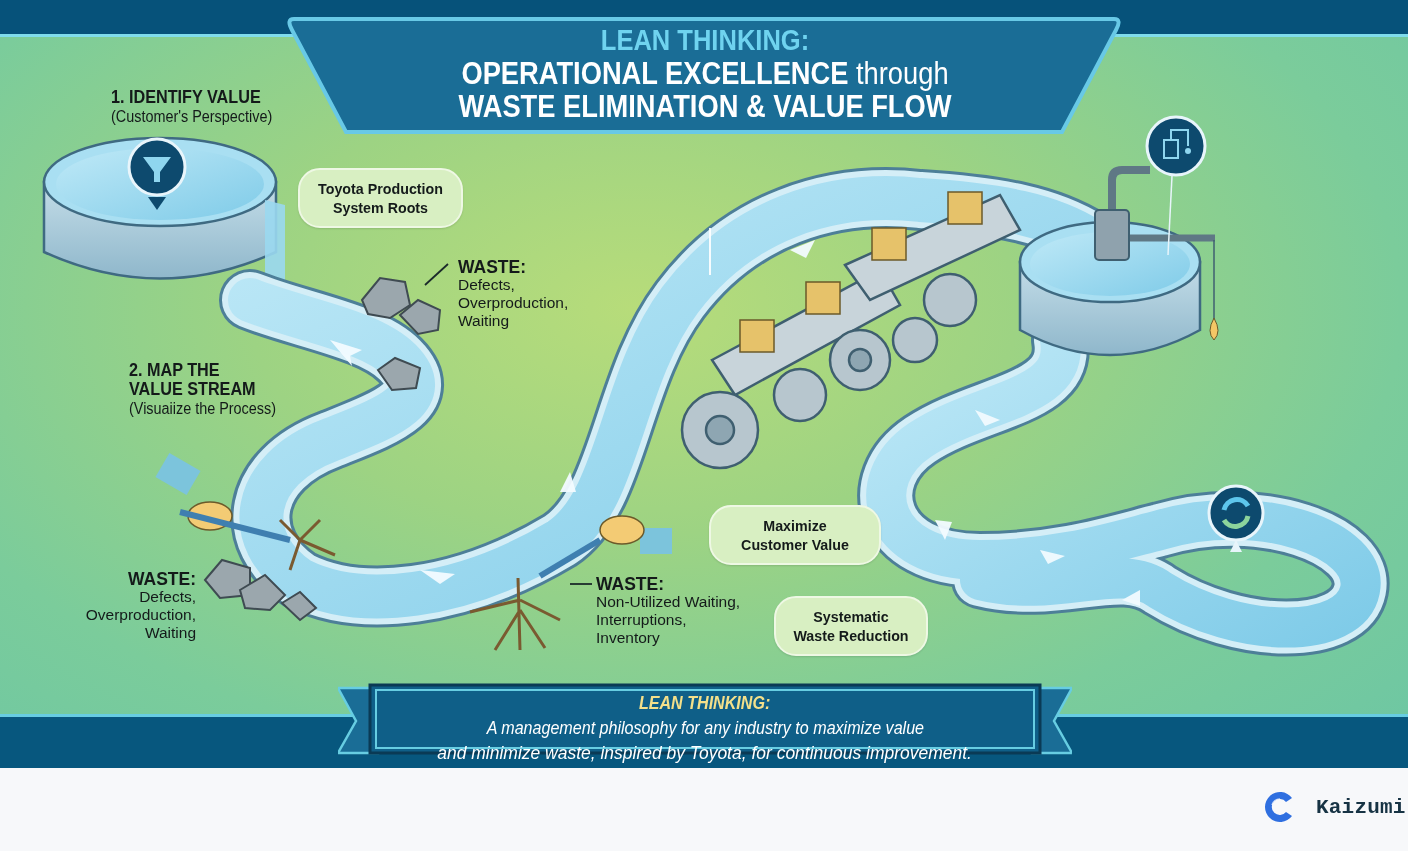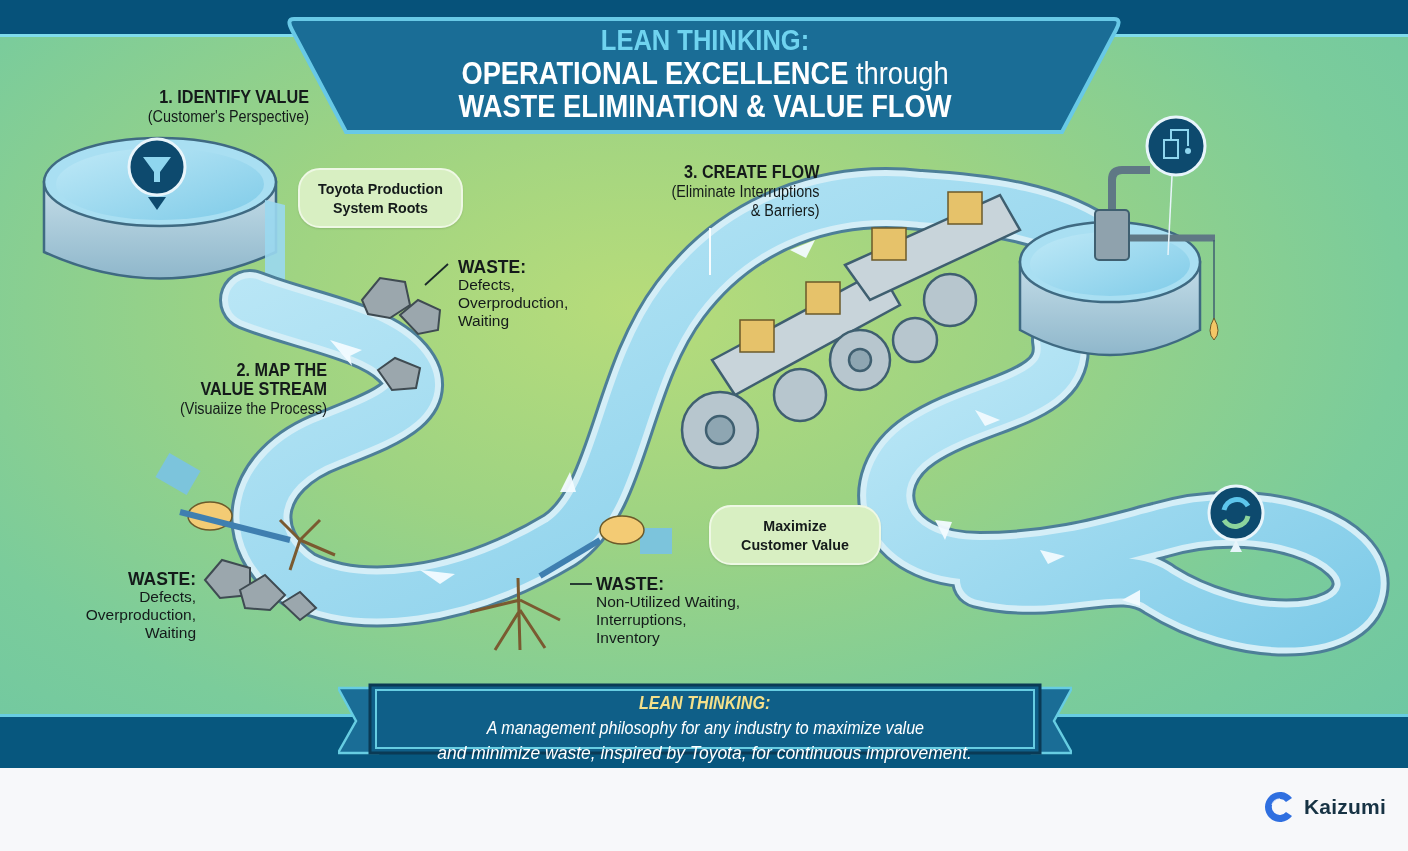--- a/index.html
+++ b/index.html
@@ -7,32 +7,32 @@
   .canvas { position: relative; width: 1408px; height: 768px; overflow: hidden;
     background: radial-gradient(ellipse at 45% 40%, #b7dc7a 0%, #9dd383 35%, #7bcc9b 70%, #6cc6a4 100%); }
   .topbar { position: absolute; left: 0; top: 0; width: 1408px; height: 37px; background: #06527a; border-bottom: 3px solid #7fdcec; }
   .bottombar { position: absolute; left: 0; top: 714px; width: 1408px; height: 54px; background: #07577e; border-top: 3px solid #67cde2; }
   svg.scene { position: absolute; left: 0; top: 0; }
   .title-banner { position: absolute; left: 286px; top: 14px; width: 836px; height: 122px; }
   .title-text { position: absolute; left: 300px; top: 24px; width: 810px; text-align: center; color: #fff; font-weight: bold; line-height: 33px; font-family: "Liberation Sans", sans-serif; }
   .title-line1 { color: #6fd3ef; font-size: 29px; letter-spacing: 0px; transform: scaleX(0.88); display: block; }
   .title-line2, .title-line3 { font-size: 31px; display: block; transform: scaleX(0.88); }
   .title-thin { font-weight: normal; }
-  .label { position: absolute; color: #141a1a; text-align: right; line-height: 19px; font-size: 16px; }
+  .label { position: absolute; color: #141a1a; text-align: left; line-height: 19px; font-size: 16px; }
   .label .h { font-weight: bold; font-size: 18px; display: block; transform: scaleX(0.9); }
   .label .s { display: block; transform: scaleX(0.9); }
   .waste { position: absolute; color: #141a1a; font-size: 15.5px; line-height: 18px; }
   .waste .h { font-weight: bold; font-size: 17.5px; display: block; }
   .bubble { position: absolute; background: #d8efc2; border: 2px solid #eef8e4; border-radius: 22px; color: #141a1a; font-weight: bold; font-size: 15.5px; line-height: 19px; text-align: center; padding: 9px 10px; box-shadow: 0 1px 2px rgba(0,0,0,0.12); }
   .bubble span { display: block; transform: scaleX(0.92); }
   .footer-banner { position: absolute; left: 338px; top: 683px; width: 734px; height: 80px; }
   .footer-text { position: absolute; left: 380px; top: 690px; width: 650px; text-align: center; color: #fff; font-size: 19px; line-height: 25px; font-style: italic; }
   .footer-text .k { color: #f4e08a; font-weight: bold; }
   .footer-text span { transform: scaleX(0.92); display: inline-block; }
-  .brand { position: absolute; left: 1262px; top: 789px; display: flex; align-items: center; gap: 6px; }
+  .brand { position: absolute; left: 1262px; top: 789px; display: flex; align-items: center; gap: 18px; font-family: Liberation Mono, monospace; }
   .brand-name { font-weight: bold; font-size: 21px; color: #173344; letter-spacing: 0.2px; }
 </style>
 </head>
 <body>
 
 <div class="canvas">
   <div class="topbar"></div>
   <div class="bottombar"></div>
 
   <svg class="scene" width="1408" height="768" viewBox="0 0 1408 768">
@@ -164,25 +164,20 @@
 
   <div class="label" style="left:100px; top:88px; width:220px;">
     <span class="h">1. IDENTIFY VALUE</span>
     <span class="s">(Customer's Perspective)</span>
   </div>
   <div class="label" style="left:118px; top:361px; width:220px;">
     <span class="h">2. MAP THE</span>
     <span class="h">VALUE STREAM</span>
     <span class="s">(Visuaiize the Process)</span>
   </div>
-  <div class="label" style="left:620px; top:163px; width:210px;">
-    <span class="h">3. CREATE FLOW</span>
-    <span class="s">(Eliminate Interruptions</span>
-    <span class="s">&amp; Barriers)</span>
-  </div>
 
   <div class="waste" style="left:458px; top:258px;">
     <span class="h">WASTE:</span>
     <span style="display:block">Defects,</span>
     <span style="display:block">Overproduction,</span>
     <span style="display:block">Waiting</span>
   </div>
   <div class="waste" style="left:76px; top:570px; width:120px; text-align:right;">
     <span class="h">WASTE:</span>
     <span style="display:block">Defects,</span>
@@ -197,20 +192,24 @@
   </div>
 
   <div class="bubble" style="left:298px; top:168px; width:165px;">
     <span>Toyota Production</span>
     <span>System Roots</span>
   </div>
   <div class="bubble" style="left:709px; top:505px; width:172px;">
     <span>Maximize</span>
     <span>Customer Value</span>
   </div>
+  <div class="bubble" style="left:774px; top:596px; width:154px;">
+    <span>Systematic</span>
+    <span>Waste Reduction</span>
+  </div>
 
   <svg class="footer-banner" viewBox="0 0 734 80">
     <path d="M0 5 L40 5 L40 70 L0 70 L18 38 Z" fill="#1a6d96" stroke="#67cde2" stroke-width="2.5"></path>
     <path d="M734 5 L694 5 L694 70 L734 70 L716 38 Z" fill="#1a6d96" stroke="#67cde2" stroke-width="2.5"></path>
     <rect x="32" y="2" width="670" height="68" fill="#0f5f88" stroke="#0a3a55" stroke-width="3"></rect>
     <rect x="38" y="7" width="658" height="58" fill="none" stroke="#67cde2" stroke-width="2"></rect>
   </svg>
   <div class="footer-text">
     <span><span class="k">LEAN THINKING:</span><span> A management philosophy for any industry to maximize value</span></span><br>
     <span>and minimize waste, inspired by Toyota, for continuous improvement.</span>

